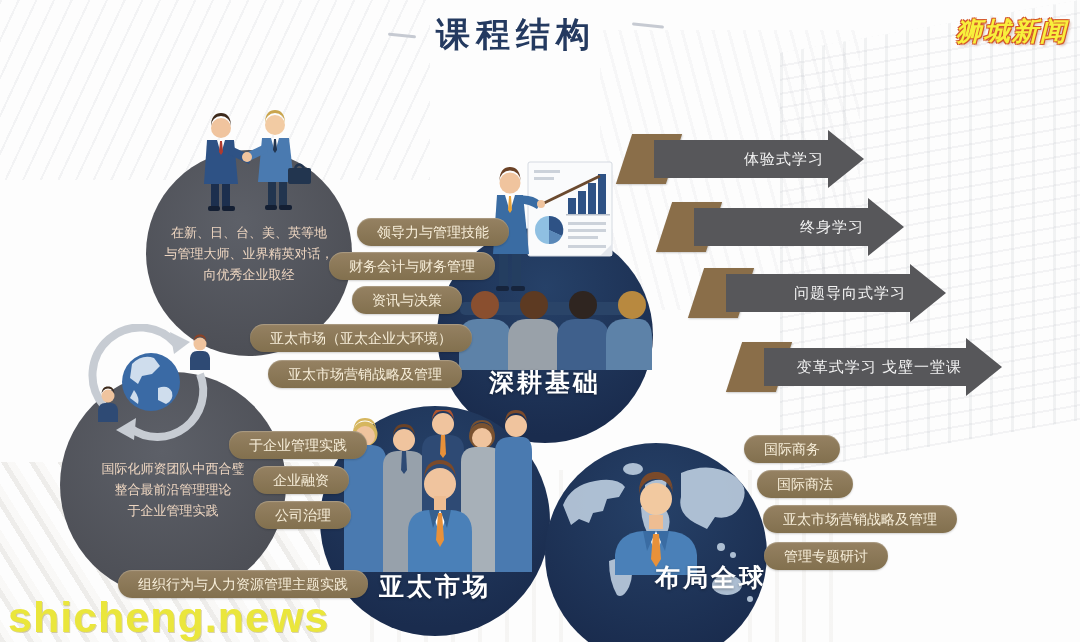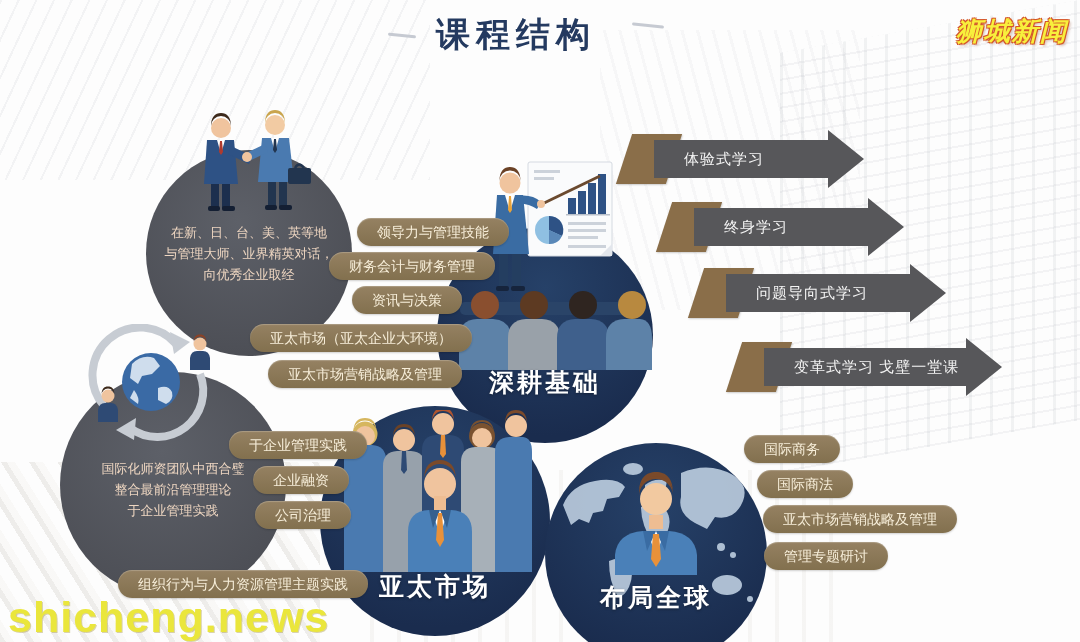--- a/index.html
+++ b/index.html
@@ -50,35 +50,35 @@
   
   .mod{position:absolute;border-radius:50%;
     background:radial-gradient(circle at 50% 28%,#264168,#1a2c4e 78%);}
   .mod-1{left:437px;top:227px;width:216px;height:216px;}
   .mod-2{left:320px;top:406px;width:230px;height:230px;}
   .mod-3{left:545px;top:443px;width:222px;height:222px;overflow:hidden;}
   .mod-label{position:absolute;left:0;width:100%;text-align:center;color:#ffffff;
     font-weight:bold;font-size:25px;letter-spacing:3px;text-shadow:0 1px 3px rgba(0,0,0,.35);z-index:3;}
   .mod-1 .mod-label{top:139px;}
   .mod-2 .mod-label{top:164px;}
-  .mod-3 .mod-label{top:138px;}
+  .mod-3 .mod-label{top:118px;text-align:right;}
 
   
   .pill{position:absolute;height:28px;line-height:28px;padding:0 20px;border-radius:15px;
     background:linear-gradient(180deg,#958162,#82704e);
     color:#f7eed9;font-size:14px;white-space:nowrap;
     box-shadow:inset 0 1px 1px rgba(255,255,255,.22),0 1px 2px rgba(0,0,0,.18);z-index:4;}
 
   
   .larrow{position:absolute;display:flex;align-items:center;height:58px;z-index:2;}
   .larrow-chip{position:absolute;left:-2px;top:4px;width:50px;height:50px;
     background:#8a6e49;transform:skewX(-18deg);box-shadow:1px 1px 2px rgba(0,0,0,.2);}
   .larrow-shaft{position:relative;margin-left:28px;height:38px;line-height:38px;
     background:#57575a;color:#f4f4f4;font-size:15px;letter-spacing:1px;
-    padding:0 4px 0 30px;white-space:nowrap;text-align:left;}
+    padding:0 4px 0 30px;white-space:nowrap;text-align:right;}
   .larrow-head{width:0;height:0;border-top:29px solid transparent;border-bottom:29px solid transparent;
     border-left:36px solid #57575a;}
   .larrow-1{left:626px;top:130px;} .larrow-1 .larrow-shaft{min-width:140px;}
   .larrow-2{left:666px;top:198px;} .larrow-2 .larrow-shaft{min-width:140px;}
   .larrow-3{left:698px;top:264px;} .larrow-3 .larrow-shaft{min-width:150px;}
   .larrow-4{left:736px;top:338px;} .larrow-4 .larrow-shaft{min-width:168px;}
 
   
   .ill{position:absolute;z-index:2;}
   .ill-handshake{left:176px;top:94px;width:138px;height:126px;}

